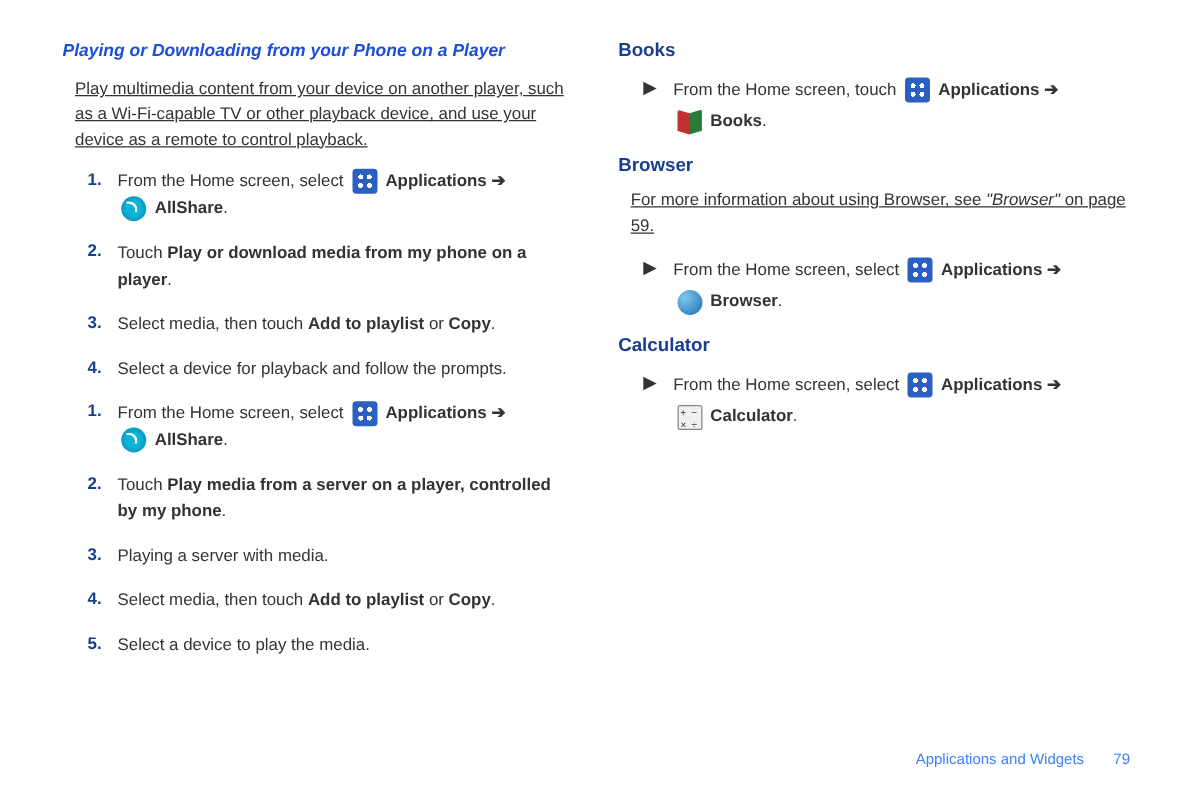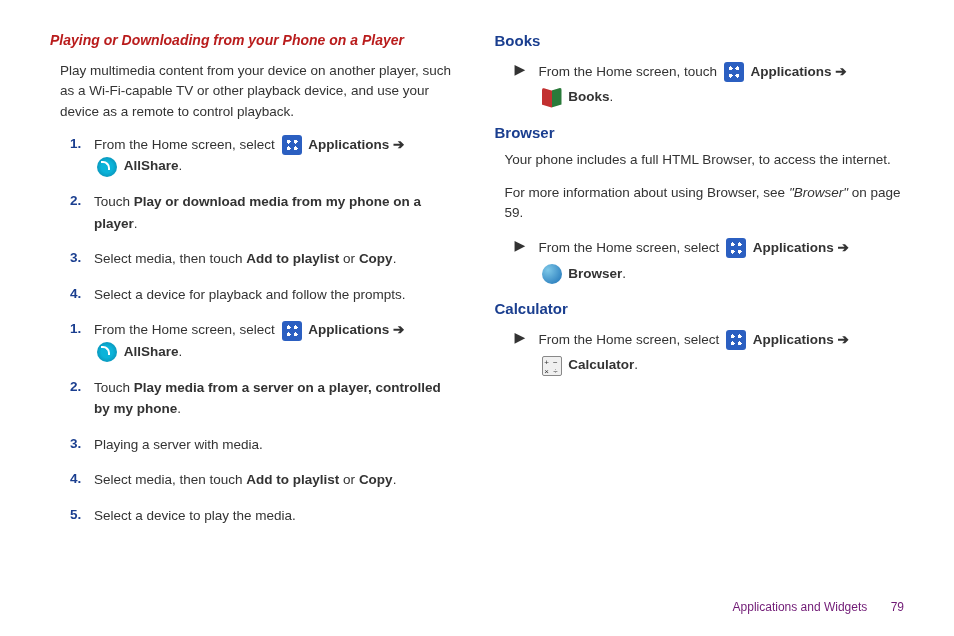--- a/index.html
+++ b/index.html
@@ -10,33 +10,33 @@
       background: #fff;
       padding: 30px 50px 20px 50px;
       color: #333;
       font-size: 13.5px;
       line-height: 1.5;
       position: relative;
     }
     .columns { display: flex; gap: 35px; }
     .col { flex: 1; }
     .sub-heading {
-      color: #b91c1c;
+      color: #1d4ed8;
       font-weight: bold;
       font-style: italic;
       font-size: 14px;
       margin-bottom: 10px;
     }
     .section-heading {
       color: #1a3e8f;
       font-weight: bold;
       font-size: 15px;
       margin-bottom: 6px;
     }
-    .para { margin-bottom: 12px; margin-left: 10px; }
+    .para { margin-bottom: 12px; margin-left: 10px; text-decoration: underline; }
     ol { list-style: none; margin-left: 20px; margin-bottom: 14px; }
     ol li { display: flex; margin-bottom: 14px; }
     ol li .num { color: #1a3e8f; font-weight: bold; min-width: 24px; }
     ol li .content { flex: 1; line-height: 1.6; }
     .bullet-item { display: flex; margin-left: 20px; margin-bottom: 12px; }
     .bullet-marker { min-width: 24px; font-size: 14px; }
     .bullet-content { flex: 1; line-height: 1.9; }
     .bold { font-weight: bold; }
     .italic { font-style: italic; }
     .icon {
@@ -98,21 +98,21 @@
       white-space: pre;
       position: absolute;
       top: 1px; left: 0; right: 0;
       letter-spacing: 1px;
     }
     .footer {
       position: absolute;
       bottom: 20px;
       right: 50px;
       font-size: 12px;
-      color: #701a75;
+      color: #3b82f6;
     }
     .footer .page-num { margin-left: 20px; }
   </style>
 </head>
 <body>
 
 <div class="columns">
   <div class="col">
 
     <div class="sub-heading">Playing or Downloading from your Phone on a Player</div>
@@ -185,21 +185,20 @@
       <span class="bullet-marker">▶</span>
       <span class="bullet-content">
         <span>From the Home screen, touch </span><span class="icon icon-apps"></span>
         <span class="bold">Applications ➔</span><br>
         <span class="icon icon-books"></span>
         <span class="bold">Books</span><span>.</span>
       </span>
     </div>
 
     <div class="section-heading">Browser</div>
-    <div class="para">Your phone includes a full HTML Browser, to access the internet.</div>
     <div class="para">
       <span>For more information about using Browser, see </span><span class="italic">"Browser"</span><span> on page 59.</span>
     </div>
     <div class="bullet-item">
       <span class="bullet-marker">▶</span>
       <span class="bullet-content">
         <span>From the Home screen, select </span><span class="icon icon-apps"></span>
         <span class="bold">Applications ➔</span><br>
         <span class="icon icon-browser"></span>
         <span class="bold">Browser</span><span>.</span>

